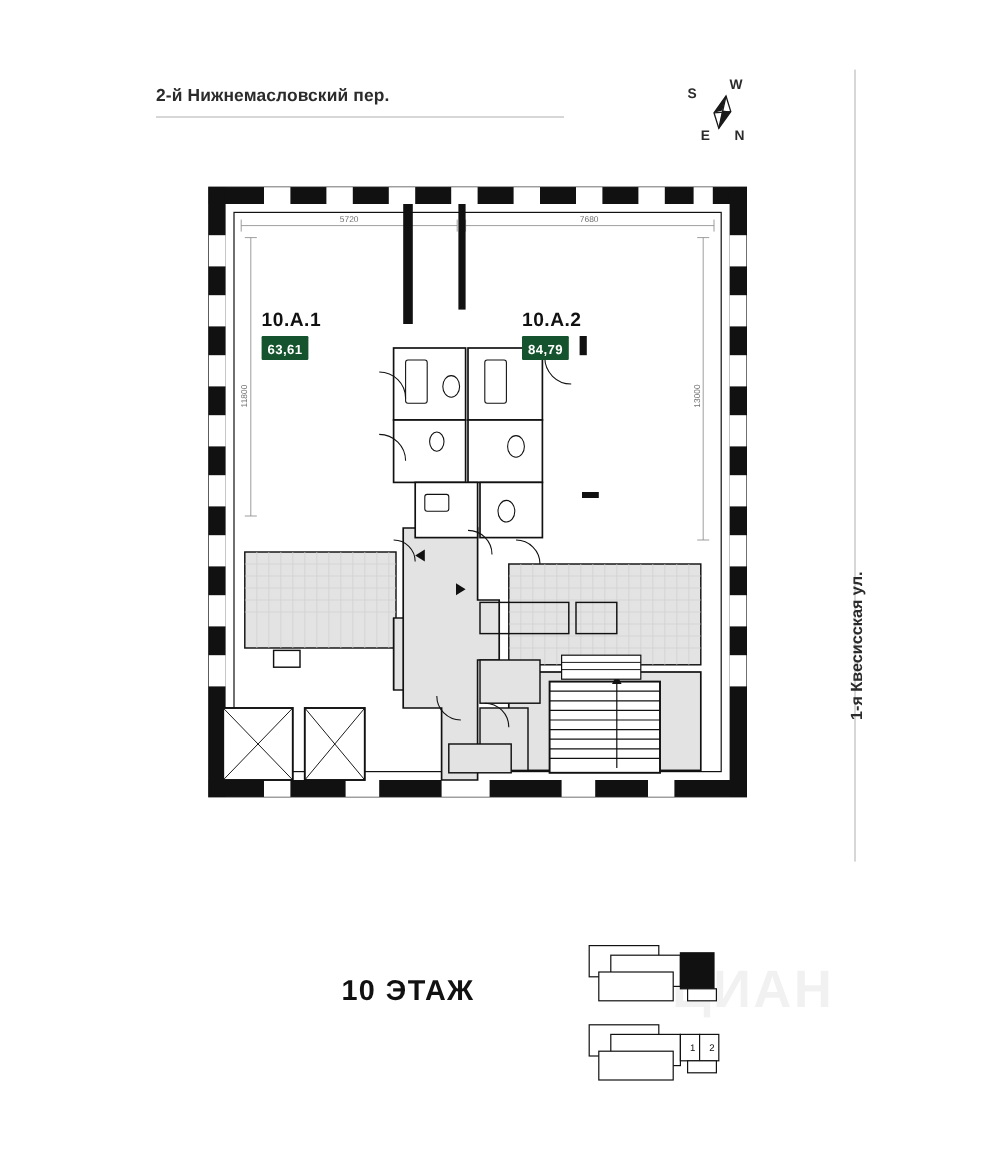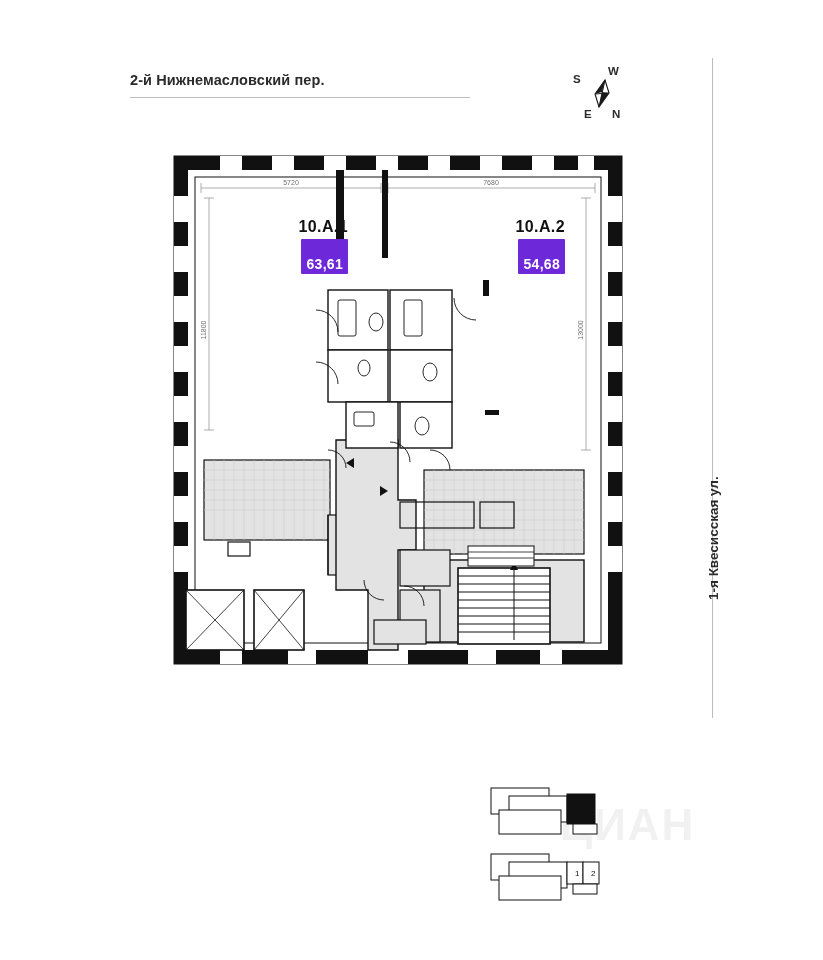--- a/index.html
+++ b/index.html
@@ -86,36 +86,37 @@
     left: 168px;
     top: 150px;
     width: 460px;
     height: 520px;
   }
   .plan svg { display: block; }
 
   
   .apt {
     position: absolute;
-    text-align: right;
+    text-align: left;
+    margin-top: 41px;
   }
   .apt .code {
     font-size: 16px;
     font-weight: bold;
     letter-spacing: 0.4px;
     color: #111;
     white-space: nowrap;
   }
   .apt .area {
     display: inline-block;
     margin-top: 3px;
-    padding: 17px 5px 2px 5px;
-    background: #6d28d9;
+    padding: 6px 5px 2px 5px;
+    background: #14532d;
     color: #fff;
-    font-size: 14px;
+    font-size: 11px;
     font-weight: bold;
     letter-spacing: 0.3px;
     border-radius: 1px;
   }
   .apt-1 { left: 218px; top: 218px; width: 130px; }
   .apt-2 { left: 435px; top: 218px; width: 130px; }
 
   
   .floor-caption {
     position: absolute;
@@ -398,23 +399,24 @@
     </svg>
   </div>
 
   <div class="apt apt-1">
     <div class="code">10.A.1</div>
     <div class="area">63,61</div>
   </div>
 
   <div class="apt apt-2">
     <div class="code">10.A.2</div>
-    <div class="area">54,68</div>
+    <div class="area">84,79</div>
   </div>
 
+  <div class="floor-caption">10 ЭТАЖ</div>
 
   <div class="watermark">ЦИАН</div>
 
   <div class="keymap">
     <svg width="130" height="130" viewBox="0 0 130 130">
 
       <g stroke="#111111" stroke-width="1" fill="#ffffff">
         <rect x="4" y="8" width="58" height="26"></rect>
         <rect x="22" y="16" width="58" height="26"></rect>
         <rect x="12" y="30" width="62" height="24"></rect>

